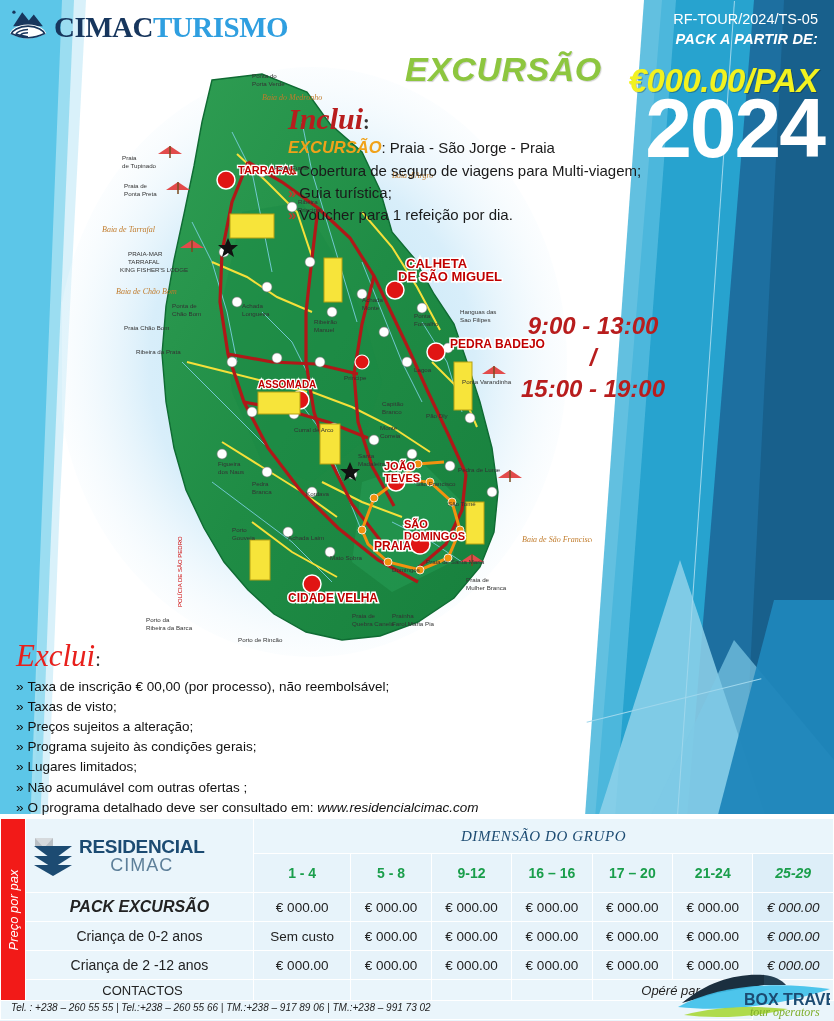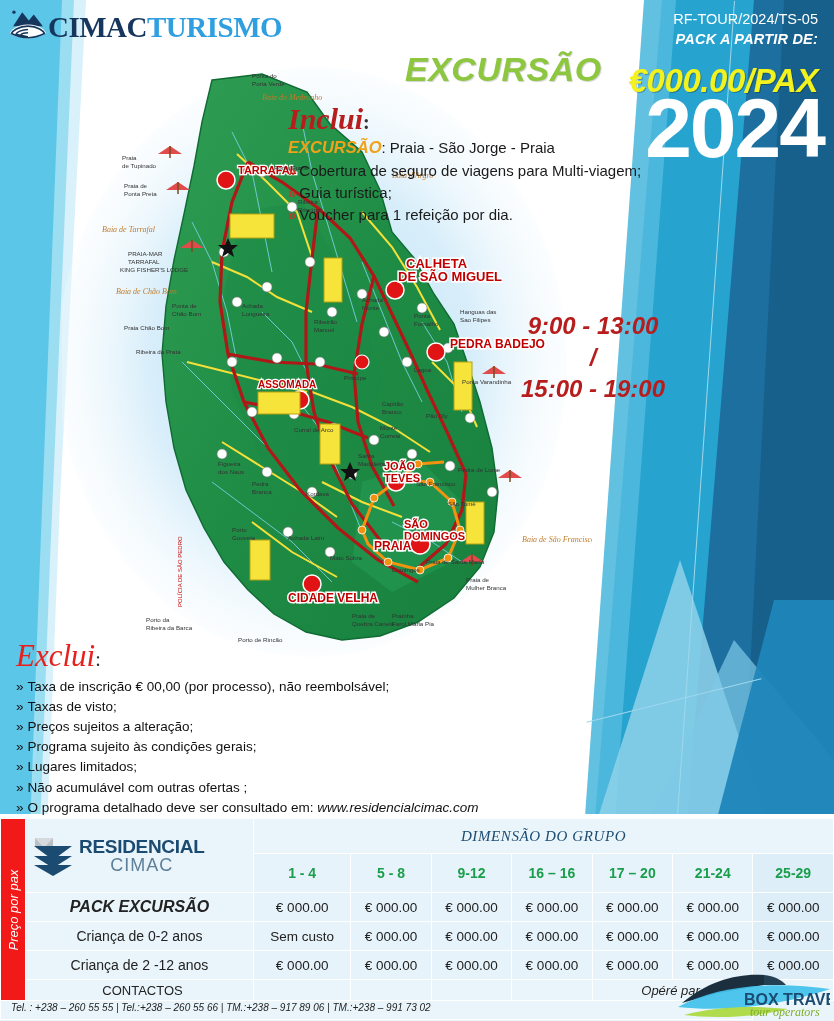--- a/index.html
+++ b/index.html
@@ -37,21 +37,21 @@
   .rp-deep{right:0;top:600px;width:120px;height:230px;background:#1f86bb;
      clip-path:polygon(60px 0,120px 0,120px 230px,0 230px);opacity:.95;}
   .hairline{right:128px;top:0;width:1px;height:830px;background:#9fd7ec;transform:rotate(4deg);}
   .hairline2{right:70px;top:700px;width:180px;height:1px;background:#9fd7ec;transform:rotate(-14deg);}
 
   
   .bottombar{left:0;top:818px;width:834px;height:203px;background:#eaf5fb;}
   .bottombar-top{left:0;top:814px;width:834px;height:6px;background:#ffffff;}
 
   
-  .brand{position:absolute;left:8px;top:8px;display:flex;align-items:center;z-index:6;}
+  .brand{position:absolute;left:8px;top:8px;display:flex;align-items:center;gap:6px;z-index:6;}
   .brand-mark{width:40px;height:38px;}
   .brand-text{font-family:"Liberation Serif",serif;font-size:29px;font-weight:700;letter-spacing:-.5px;line-height:1;}
   .brand-a{color:#17365d;}
   .brand-b{color:#2f9fe0;}
 
   .ref{position:absolute;right:16px;top:10px;text-align:right;color:#ffffff;z-index:6;
        font-size:14.5px;line-height:1.35;}
   .ref .l2{font-style:italic;font-weight:600;letter-spacing:.2px;}
   .price{position:absolute;right:16px;top:62px;z-index:6;color:#f2f21f;
        font-size:33px;font-weight:700;font-style:italic;letter-spacing:-.4px;
@@ -94,21 +94,21 @@
 
   
   .tbl{position:absolute;left:0;top:818px;width:834px;z-index:7;
        border-collapse:collapse;background:#eaf5fb;font-size:13px;}
   .tbl td,.tbl th{border:1px solid #ffffff;padding:0;text-align:center;
        background:#e7f3fa;color:#222;vertical-align:middle;}
   .tbl .grp{font-family:"Liberation Serif",serif;font-style:italic;color:#1c4b72;
        font-size:15px;letter-spacing:.6px;height:34px;background:#eaf5fb;}
   .tbl .colh{color:#1a9e4b;font-weight:700;font-size:14px;height:38px;}
   .tbl .colh.last{background:#ddeef8;}
-  .tbl td.last{background:#ddeef8;}
+  .tbl td.last{background:#ddeef8;font-style:italic;}
   .tbl .logocell{width:215px;background:#eaf5fb;padding:4px 6px;}
   .tbl .rowlbl{text-align:center;font-size:14px;height:28px;background:#eaf5fb;}
   .tbl .rowlbl.main{font-weight:700;font-style:italic;font-size:16px;}
   .tbl .money{font-size:13.5px;height:28px;}
   .tbl .spin{width:24px;padding:0;background:#f21a18;position:relative;}
   .spin-txt{position:absolute;left:50%;top:50%;transform:translate(-50%,-50%) rotate(-90deg);
        white-space:nowrap;color:#fff;font-style:italic;font-size:13px;}
   .tbl .contact-row td{background:#eaf5fb;height:20px;}
   .contacts{color:#3fb3e4;font-size:13px;text-align:left;padding-left:6px !important;}
   .opere{color:#2f9fe0;font-size:13px;font-style:italic;text-align:right;padding-right:4px !important;margin-left:40px;}

